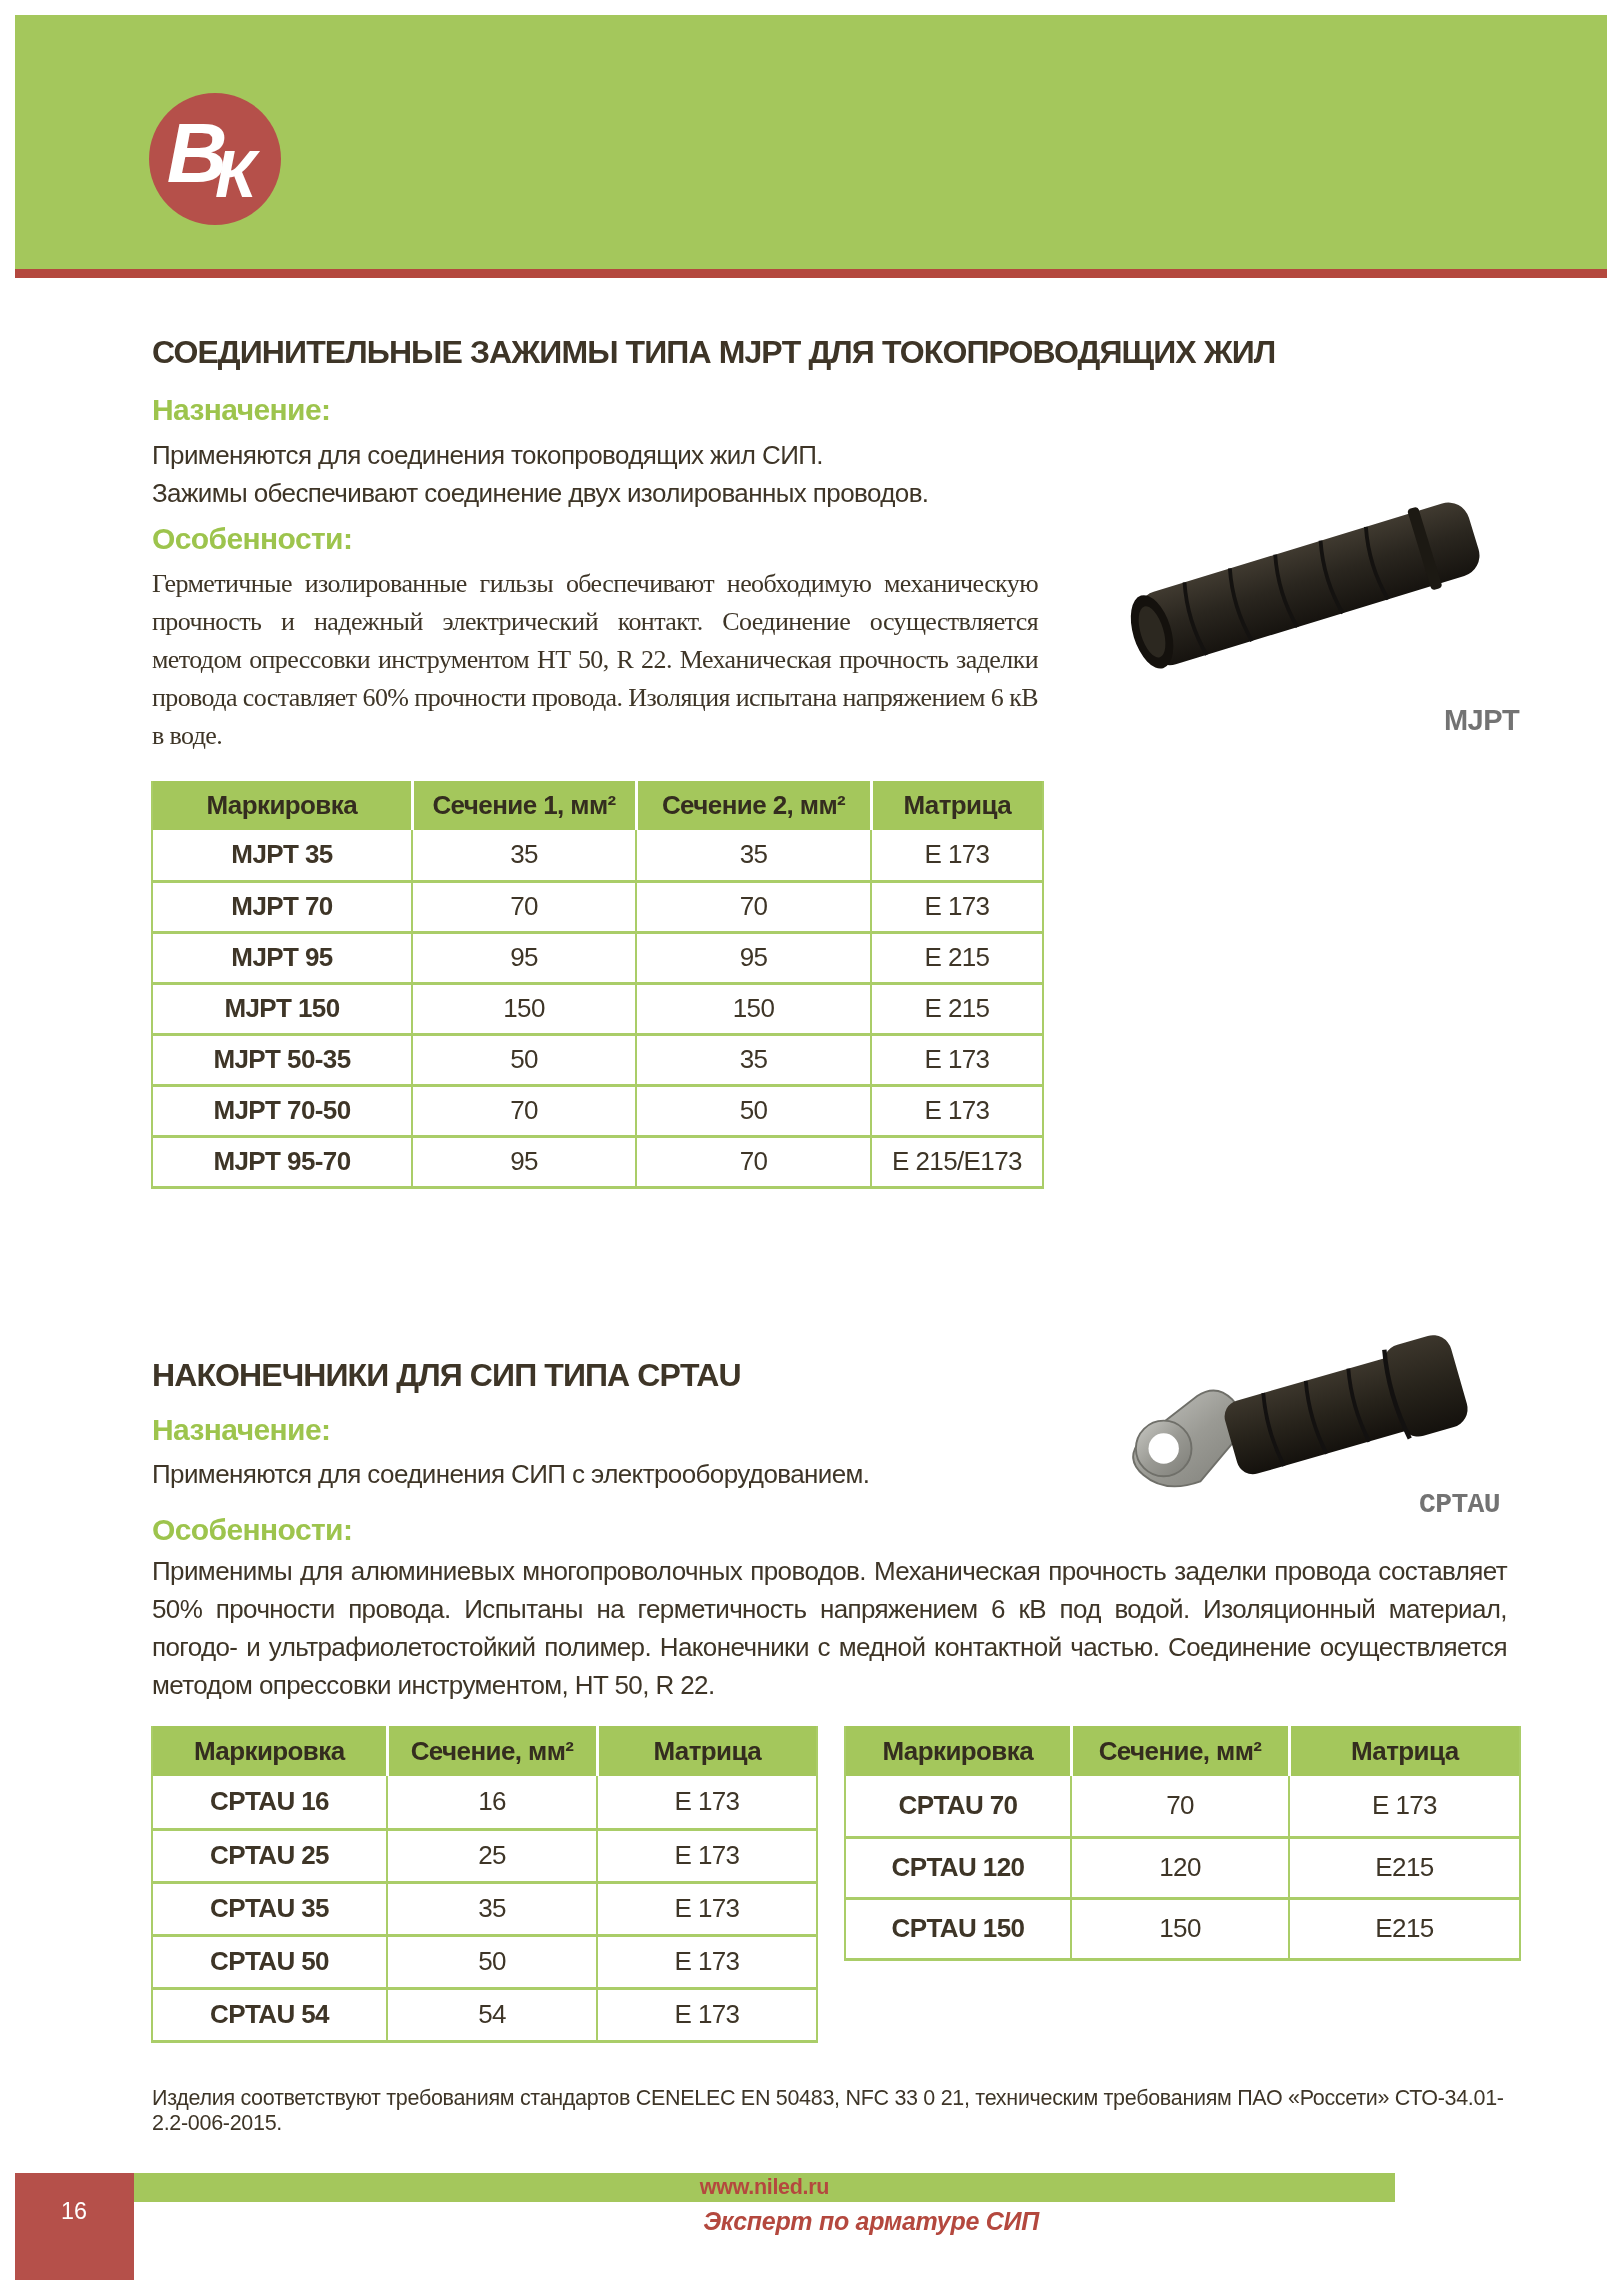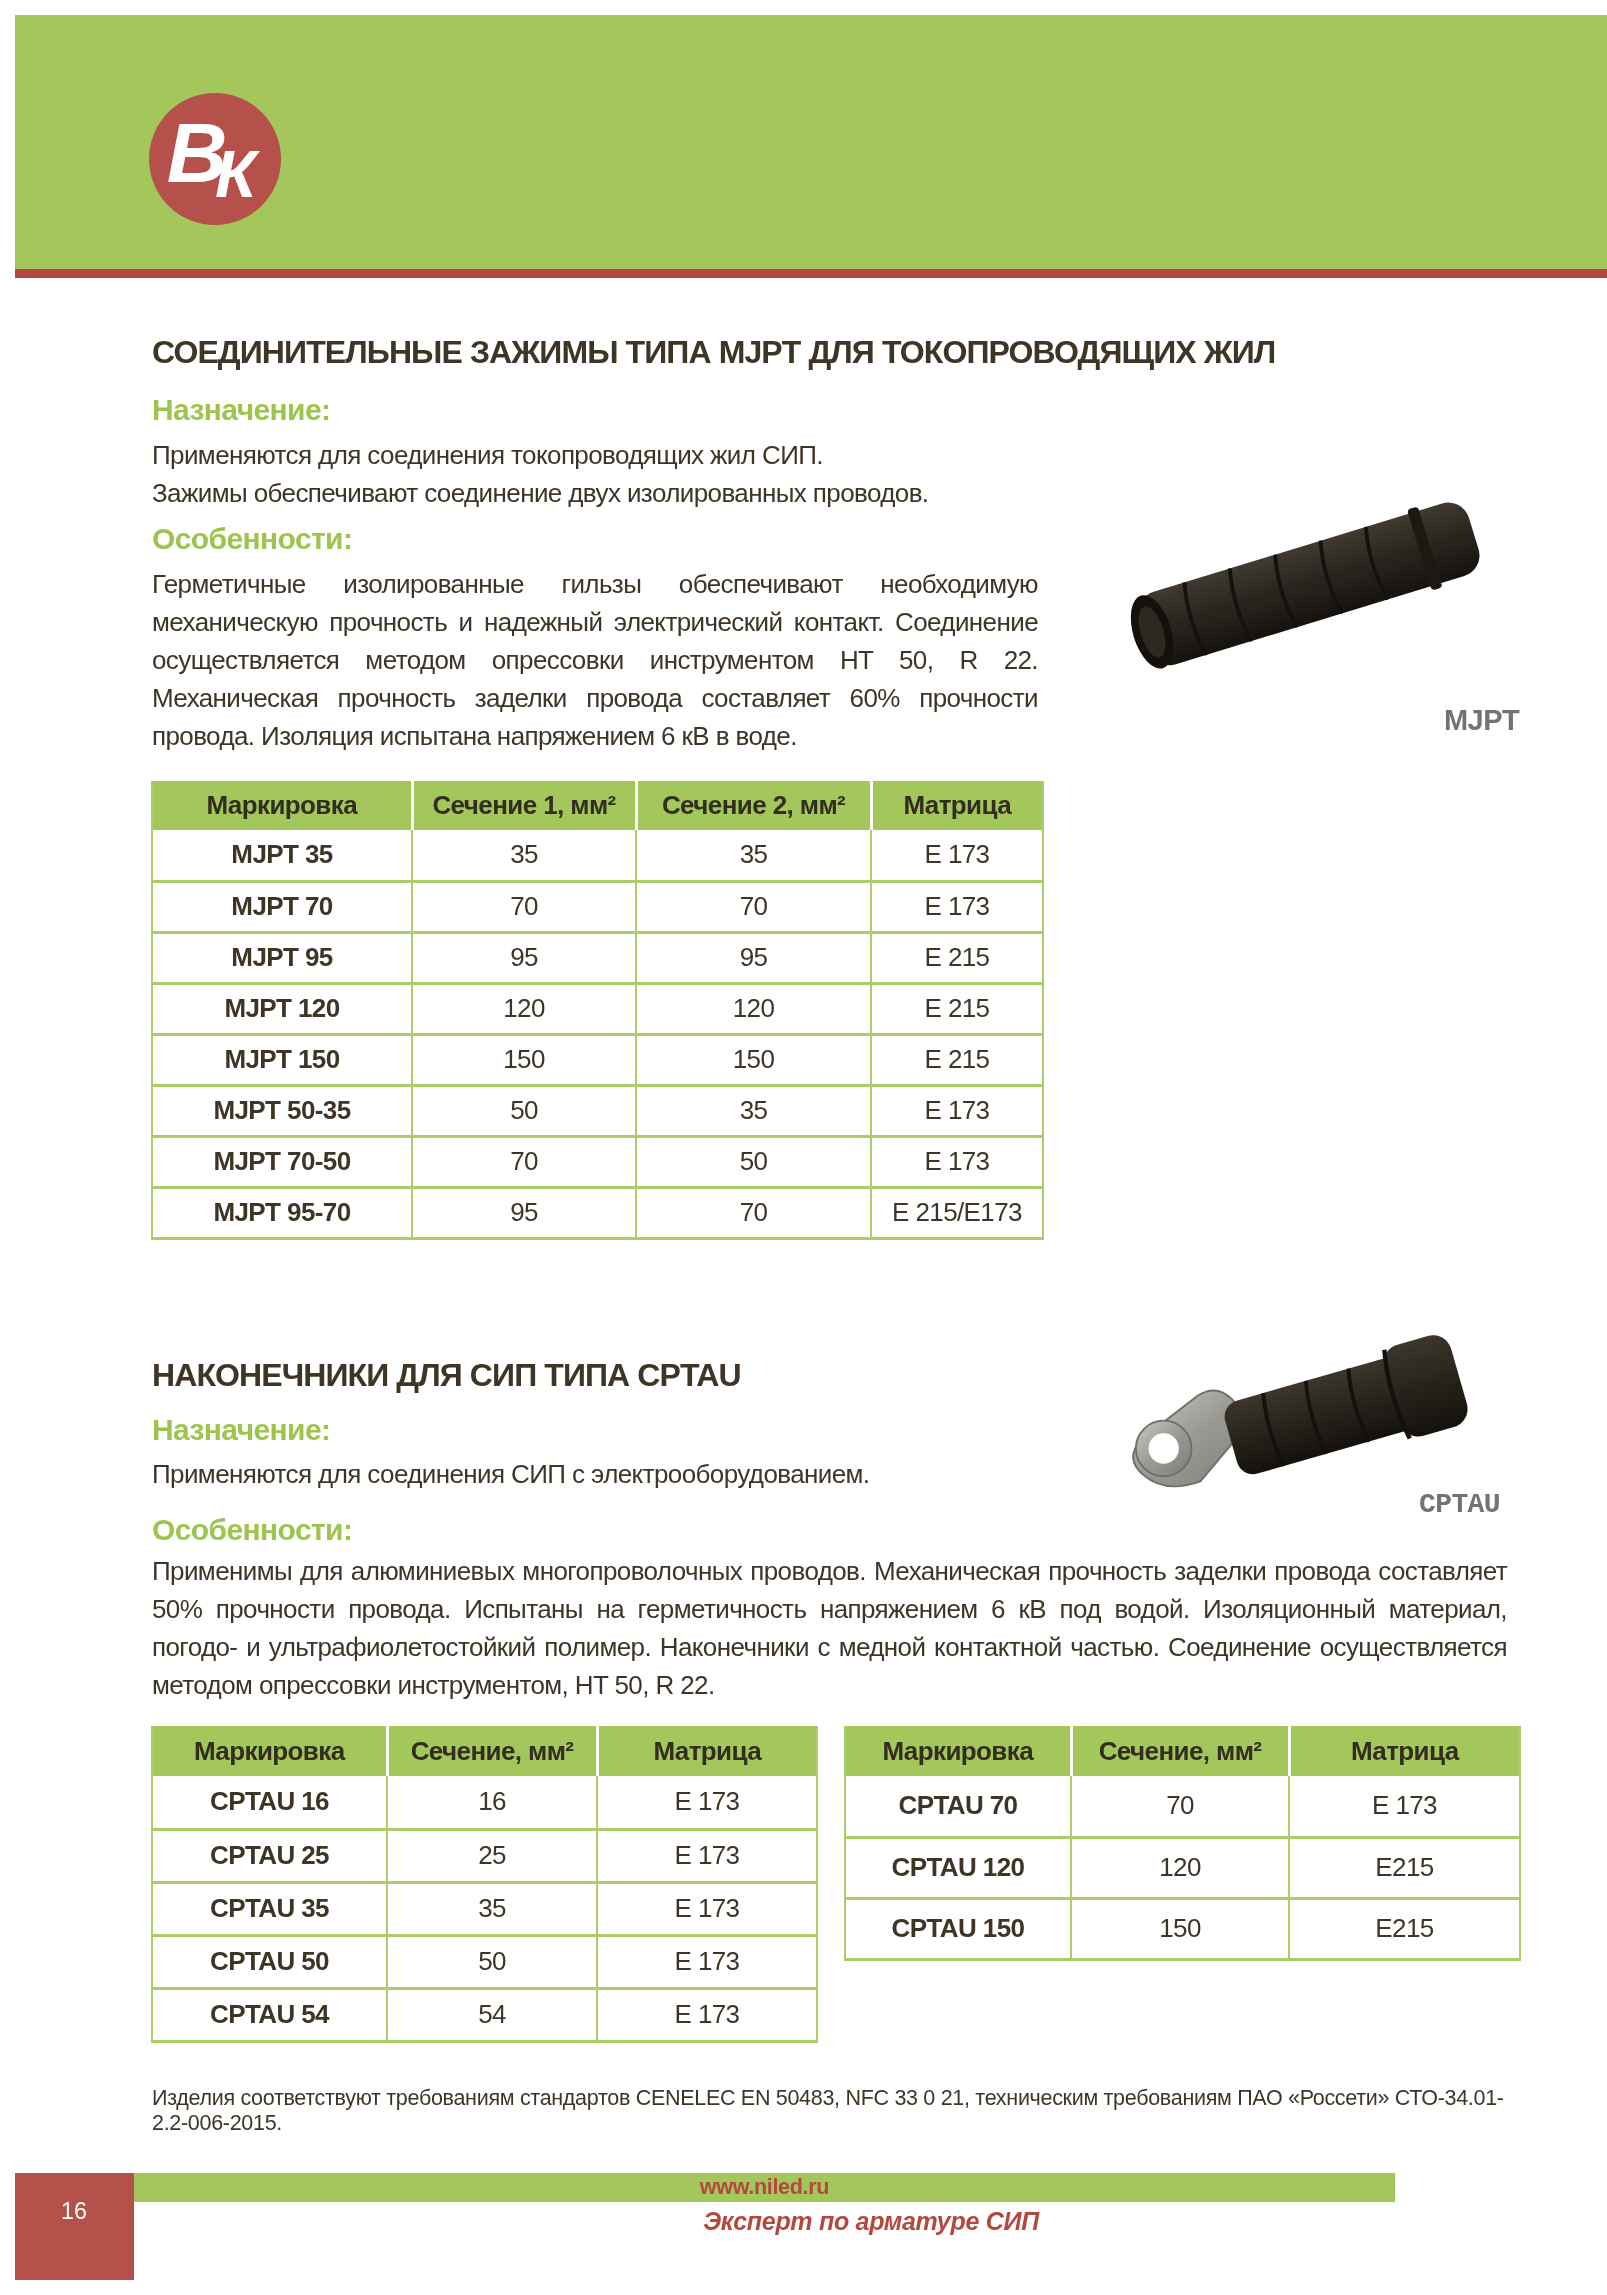--- a/index.html
+++ b/index.html
@@ -88,21 +88,21 @@
 </div>
 <div class="abs red-divider"></div>
 
 <div class="abs doc-title" style="left:152px; top:334px;">СОЕДИНИТЕЛЬНЫЕ ЗАЖИМЫ ТИПА MJPT ДЛЯ ТОКОПРОВОДЯЩИХ ЖИЛ</div>
 
 <div class="abs green-head" style="left:152px; top:393px;">Назначение:</div>
 <div class="abs body-line" style="left:152px; top:436px;">Применяются для соединения токопроводящих жил СИП.</div>
 <div class="abs body-line" style="left:152px; top:474px;">Зажимы обеспечивают соединение двух изолированных проводов.</div>
 
 <div class="abs green-head" style="left:152px; top:522px;">Особенности:</div>
-<div class="abs body-par" style="left:152px; top:565px; width:886px;">Герметичные изолированные гильзы обеспечивают необходимую механическую прочность и надежный электрический контакт. Соединение осуществляется методом опрессовки инструментом HT 50, R 22. Механическая прочность заделки провода составляет 60% прочности провода. Изоляция испытана напряжением 6 кВ в воде.</div>
+<div class="abs body-par" style="left:152px; top:565px; width:886px;font-family:Liberation Serif, serif;">Герметичные изолированные гильзы обеспечивают необходимую механическую прочность и надежный электрический контакт. Соединение осуществляется методом опрессовки инструментом HT 50, R 22. Механическая прочность заделки провода составляет 60% прочности провода. Изоляция испытана напряжением 6 кВ в воде.</div>
 
 <svg class="abs" style="left:1108px; top:478px;" width="411" height="209" viewBox="0 0 650 330" aria-hidden="true">
   <defs>
     <linearGradient id="gMj" x1="0" y1="0" x2="0" y2="1">
       <stop offset="0" stop-color="#403a30"></stop>
       <stop offset="0.45" stop-color="#2a261f"></stop>
       <stop offset="1" stop-color="#16130f"></stop>
     </linearGradient>
   </defs>
   <g transform="rotate(-17 325 165)">
@@ -147,26 +147,20 @@
         <td>70</td>
         <td>E 173</td>
       </tr>
       <tr>
         <td>MJPT 95</td>
         <td>95</td>
         <td>95</td>
         <td>E 215</td>
       </tr>
       <tr>
-        <td>MJPT 120</td>
-        <td>120</td>
-        <td>120</td>
-        <td>E 215</td>
-      </tr>
-      <tr>
         <td>MJPT 150</td>
         <td>150</td>
         <td>150</td>
         <td>E 215</td>
       </tr>
       <tr>
         <td>MJPT 50-35</td>
         <td>50</td>
         <td>35</td>
         <td>E 173</td>

